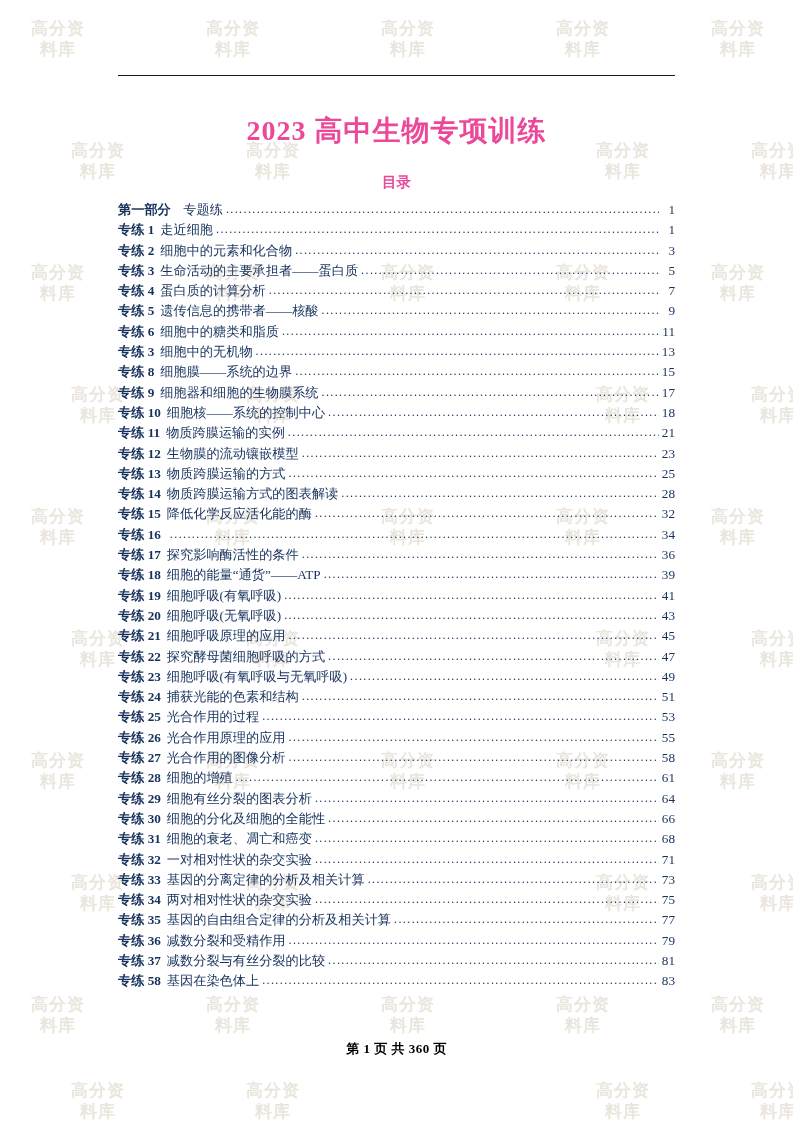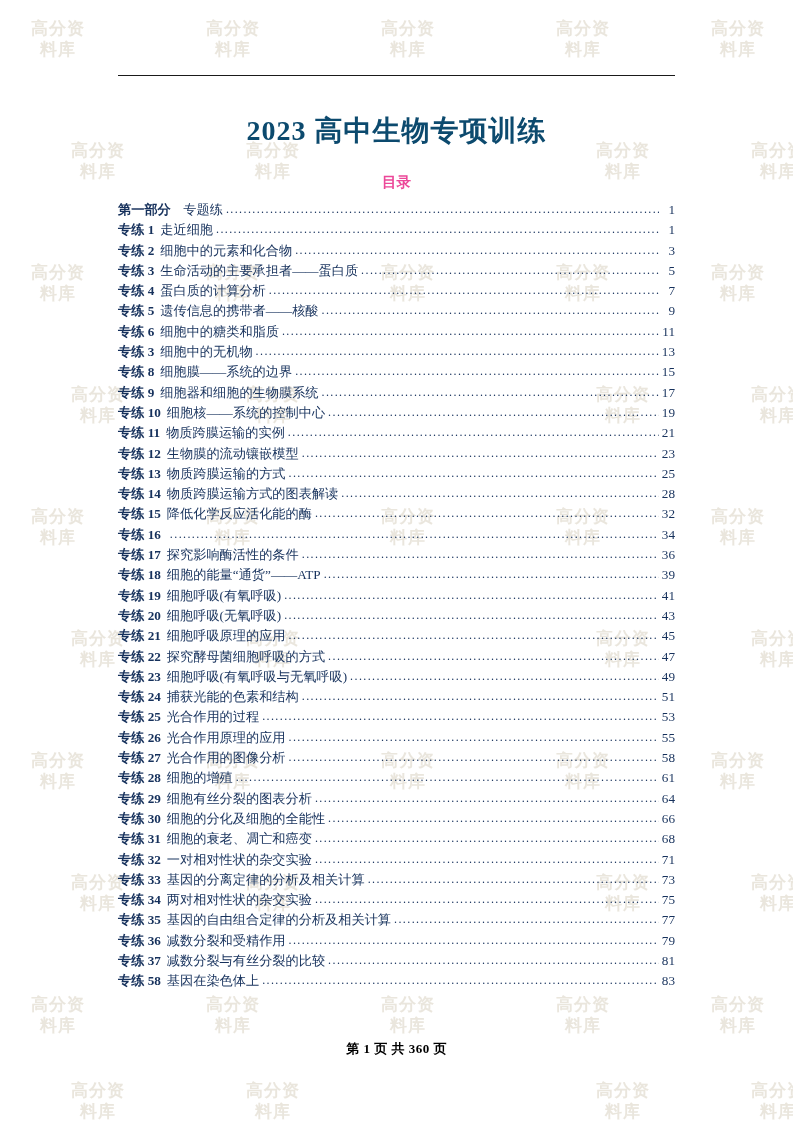--- a/index.html
+++ b/index.html
@@ -58,21 +58,21 @@
   }
 
   .doc-title {
     position: absolute;
     left: 0; right: 0;
     top: 112px;
     text-align: center;
     font-size: 28px;
     font-weight: bold;
     letter-spacing: 1px;
-    color: #0c4a6e;
+    color: #ec4899;
   }
 
   .toc-heading {
     position: absolute;
     left: 0; right: 0;
     top: 173px;
     text-align: center;
     font-size: 14.5px;
     font-weight: bold;
     color: #ec4899;
@@ -293,21 +293,21 @@
       <div class="toc-row">
         <span class="toc-label">专练 9</span>
         <span class="toc-text">细胞器和细胞的生物膜系统</span>
         <span class="toc-dots">................................................................................................................................................................</span>
         <span class="toc-page">17</span>
       </div>
       <div class="toc-row">
         <span class="toc-label">专练 10</span>
         <span class="toc-text">细胞核——系统的控制中心</span>
         <span class="toc-dots">................................................................................................................................................................</span>
-        <span class="toc-page">19</span>
+        <span class="toc-page">18</span>
       </div>
       <div class="toc-row">
         <span class="toc-label">专练 11</span>
         <span class="toc-text">物质跨膜运输的实例</span>
         <span class="toc-dots">................................................................................................................................................................</span>
         <span class="toc-page">21</span>
       </div>
       <div class="toc-row">
         <span class="toc-label">专练 12</span>
         <span class="toc-text">生物膜的流动镶嵌模型</span>

